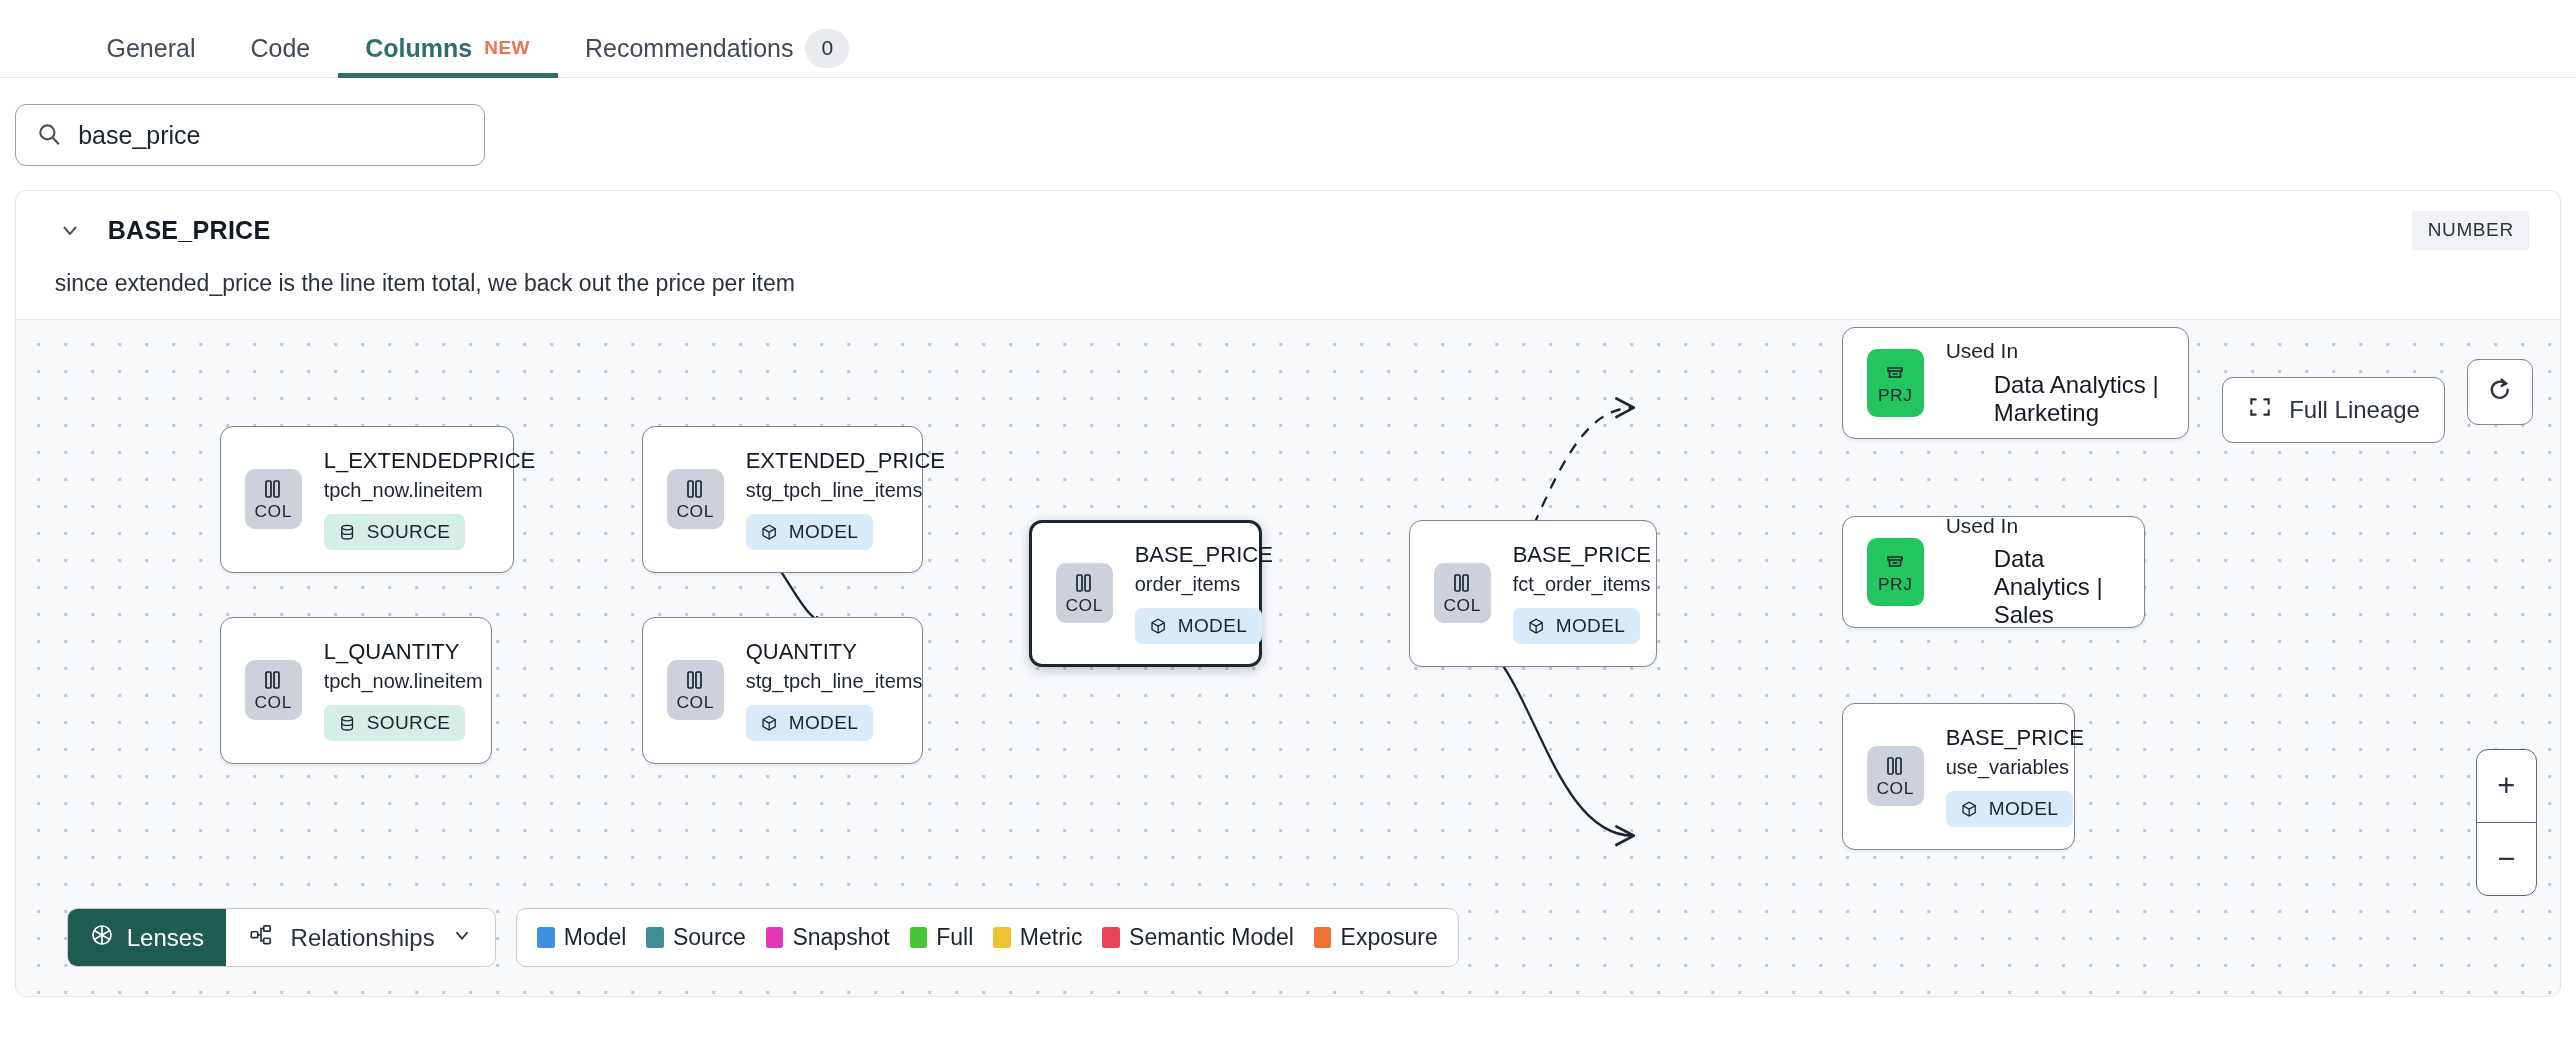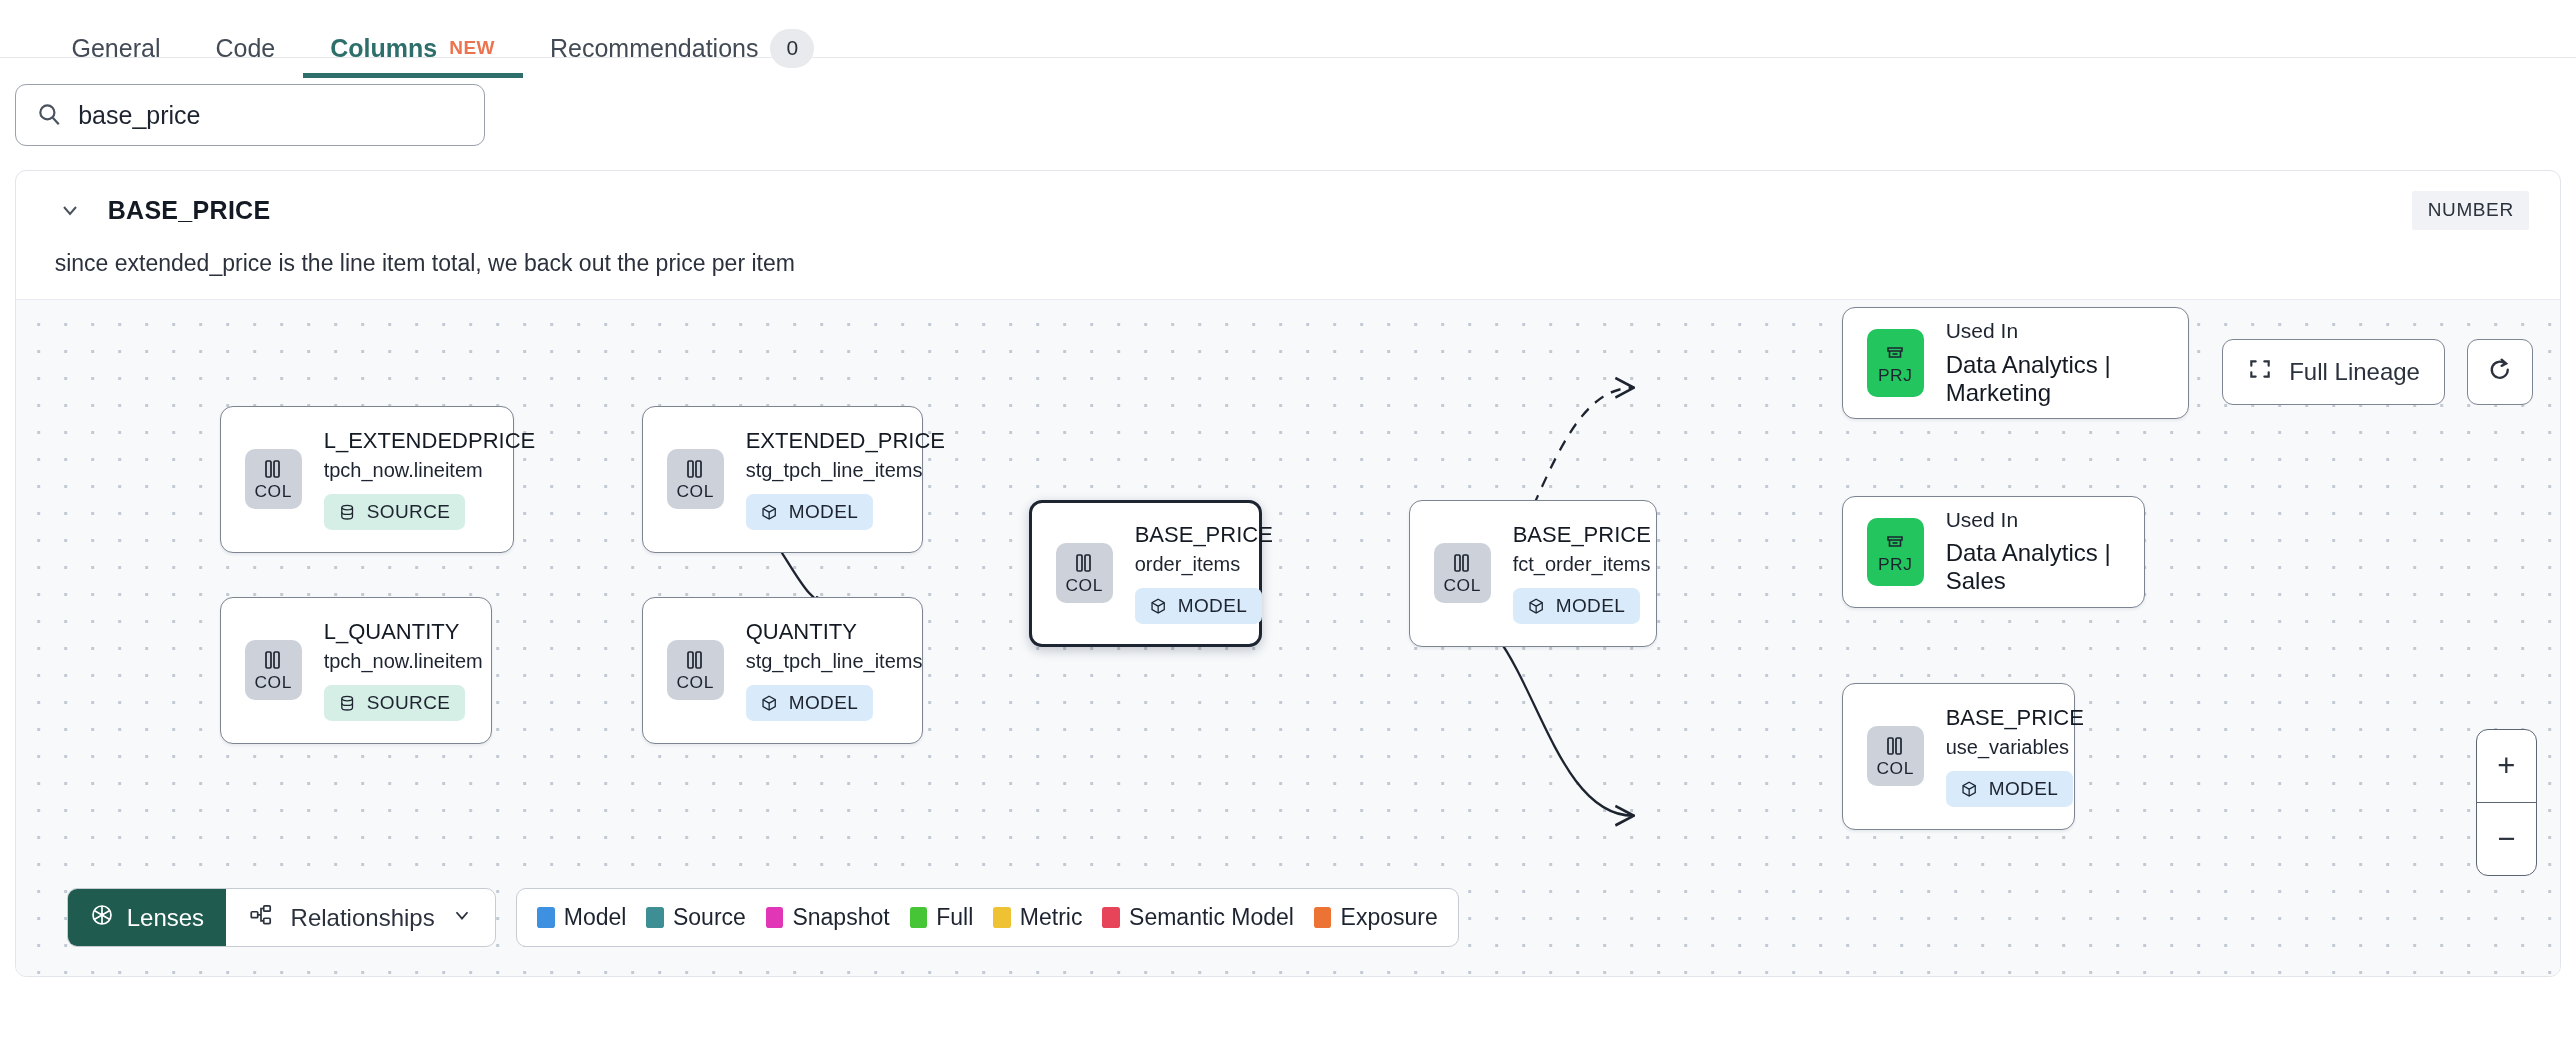--- a/index.html
+++ b/index.html
@@ -6,25 +6,25 @@
   html, body {
     width: 2576px; height: 1053px;
     background: #ffffff;
     font-family: "Liberation Sans", sans-serif;
     overflow: hidden;
   }
 
   
   .tabbar {
     position: relative;
-    height: 58px;
+    height: 78px;
     border-bottom: 1.8px solid #e6e8eb;
     display: flex;
     align-items: flex-start;
-    padding-left: 44px;
+    padding-left: 79px;
   }
   .tab {
     display: flex;
     align-items: center;
     gap: 12px;
     height: 76px;
     padding: 0 27.5px;
     font-size: 25px;
     color: #414a55;
     cursor: pointer;
@@ -167,21 +167,21 @@
     padding: 7.3px 14.7px;
     border-radius: 7.3px;
     letter-spacing: 0.4px;
   }
   .n-badge.model  { background: #d9ebfb; }
   .n-badge.source { background: #d6efe6; }
 
   
   .node.prjnode .body { gap: 7.3px; }
   .node.prjnode .n-title { font-size: 21px; color: #1d2430; }
-  .node.prjnode .n-sub   { font-size: 24px; color: #141a23; }
+  .node.prjnode .n-sub   { font-size: 24px; color: #141a23; margin-left: 48px; }
 
   
   .full-lineage {
     position: absolute;
     left: 2206px; top: 385px;
     height: 66px;
     background: #fff;
     border: 1.8px solid #7d8593;
     border-radius: 11px;
     display: flex; align-items: center; gap: 16.5px;
@@ -506,21 +506,21 @@
         <span class="n-badge model">
           <svg width="18.3" height="18.3" viewBox="0 0 24 24" fill="none" stroke="#1d2430" stroke-width="1.7">
             <path d="M12 3l8 4.5v9L12 21l-8-4.5v-9L12 3z"></path>
               <path d="M4 7.5l8 4.5 8-4.5M12 12v9"></path>
           </svg>
           <span>MODEL</span>
         </span>
       </div>
     </div>
 
-    <div class="full-lineage" style="top:39px;">
+    <div class="full-lineage" style="top:57px;">
       <span>
         <svg width="26" height="26" viewBox="0 0 24 24" fill="none" stroke="#2b323d" stroke-width="2" stroke-linecap="round">
           <path d="M4 9V5h4M20 9V5h-4M4 15v4h4M20 15v4h-4"></path>
         </svg>
       </span>
       <span>Full Lineage</span>
     </div>
 
     <div class="refresh-btn" style="top:39px;">
       <span>

